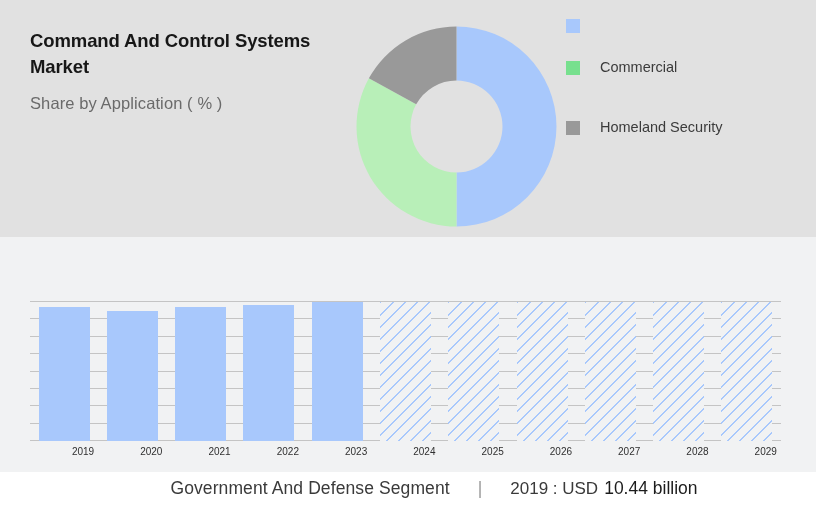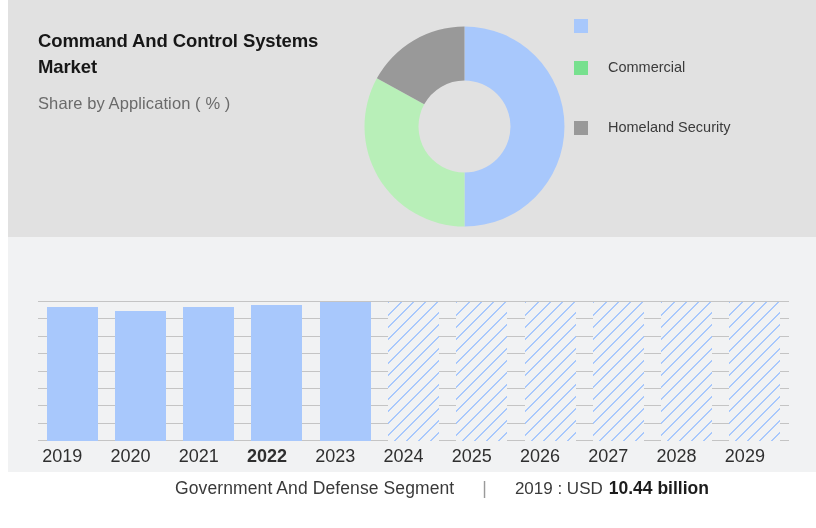--- a/index.html
+++ b/index.html
@@ -1,21 +1,21 @@
 <!DOCTYPE html>
 <html><head>
 <meta charset="utf-8">
 <style>
   html,body{margin:0;padding:0;}
   body{
     width:816px;height:528px;background:#ffffff;
     font-family:"Liberation Sans", sans-serif;
     overflow:hidden;position:relative;
   }
-  #root{position:absolute;left:8px;top:0;width:718px;height:528px;}
+  #root{position:absolute;left:0;top:0;width:718px;height:528px;}
 
   
   .top-band{
     position:absolute;left:0;top:0;width:816px;height:237px;
     background:#e1e1e1;
   }
   .title-block{position:absolute;left:30px;top:28px;width:330px;}
   .title{
     font-size:18.5px;font-weight:bold;color:#171717;
     line-height:26px;letter-spacing:-0.1px;
@@ -55,36 +55,36 @@
   .bar{
     position:absolute;bottom:0;width:51px;background:#a8c8fc;
   }
   .bar.forecast{
     background-color:#f1f2f3;
     background-image:repeating-linear-gradient(135deg,
       #a8c8fc 0px,#a8c8fc 1.4px,
       rgba(0,0,0,0) 1.4px,rgba(0,0,0,0) 8.5px);
   }
   .xlabel{
-    position:absolute;top:446px;width:60px;text-align:left;
-    font-size:18px;color:#2f2f2f;
+    position:absolute;top:446px;width:60px;text-align:right;
+    font-size:10px;color:#2f2f2f;
   }
 
   
   .footer{
     position:absolute;left:0;top:472px;width:816px;height:56px;background:#ffffff;
   }
   .footer-main{
     position:absolute;left:0;top:6px;width:816px;
     display:flex;align-items:baseline;justify-content:center;padding-left:26px;
   }
   .footer-seg{font-size:17.5px;color:#3a3a3a;letter-spacing:0.1px;}
   .footer-sep{font-size:17.5px;color:#9a9a9a;margin:0 28px;}
   .footer-year{font-size:17px;color:#3a3a3a;}
-  .footer-val{font-size:17.5px;color:#1c1c1c;font-weight:bold;margin-left:6px;}
+  .footer-val{font-size:17.5px;color:#1c1c1c;font-weight:normal;margin-left:6px;}
   .footer-url{
     position:absolute;left:0;top:36px;width:816px;text-align:center;
     font-size:12.5px;color:#3a3a3a;
   }
 </style>
 </head>
 <body>
 
 <div id="root">
 
@@ -139,21 +139,21 @@
       <div class="bar forecast" style="left: 418.273px; width: 51px; height: 139px;"></div>
       <div class="bar forecast" style="left: 486.545px; width: 51px; height: 139px;"></div>
       <div class="bar forecast" style="left: 554.818px; width: 51px; height: 139px;"></div>
       <div class="bar forecast" style="left: 623.091px; width: 51px; height: 139px;"></div>
       <div class="bar forecast" style="left: 691.364px; width: 51px; height: 139px;"></div>
     </div>
   <div id="xlabels">
       <div class="xlabel" style="left: 34.1364px;">2019</div>
       <div class="xlabel" style="left: 102.409px;">2020</div>
       <div class="xlabel" style="left: 170.682px;">2021</div>
-      <div class="xlabel" style="left: 238.955px; font-weight: bold;">2022</div>
+      <div class="xlabel" style="left: 238.955px;">2022</div>
       <div class="xlabel" style="left: 307.227px;">2023</div>
       <div class="xlabel" style="left: 375.5px;">2024</div>
       <div class="xlabel" style="left: 443.773px;">2025</div>
       <div class="xlabel" style="left: 512.045px;">2026</div>
       <div class="xlabel" style="left: 580.318px;">2027</div>
       <div class="xlabel" style="left: 648.591px;">2028</div>
       <div class="xlabel" style="left: 716.864px;">2029</div>
     </div>
 
   <div class="footer">

